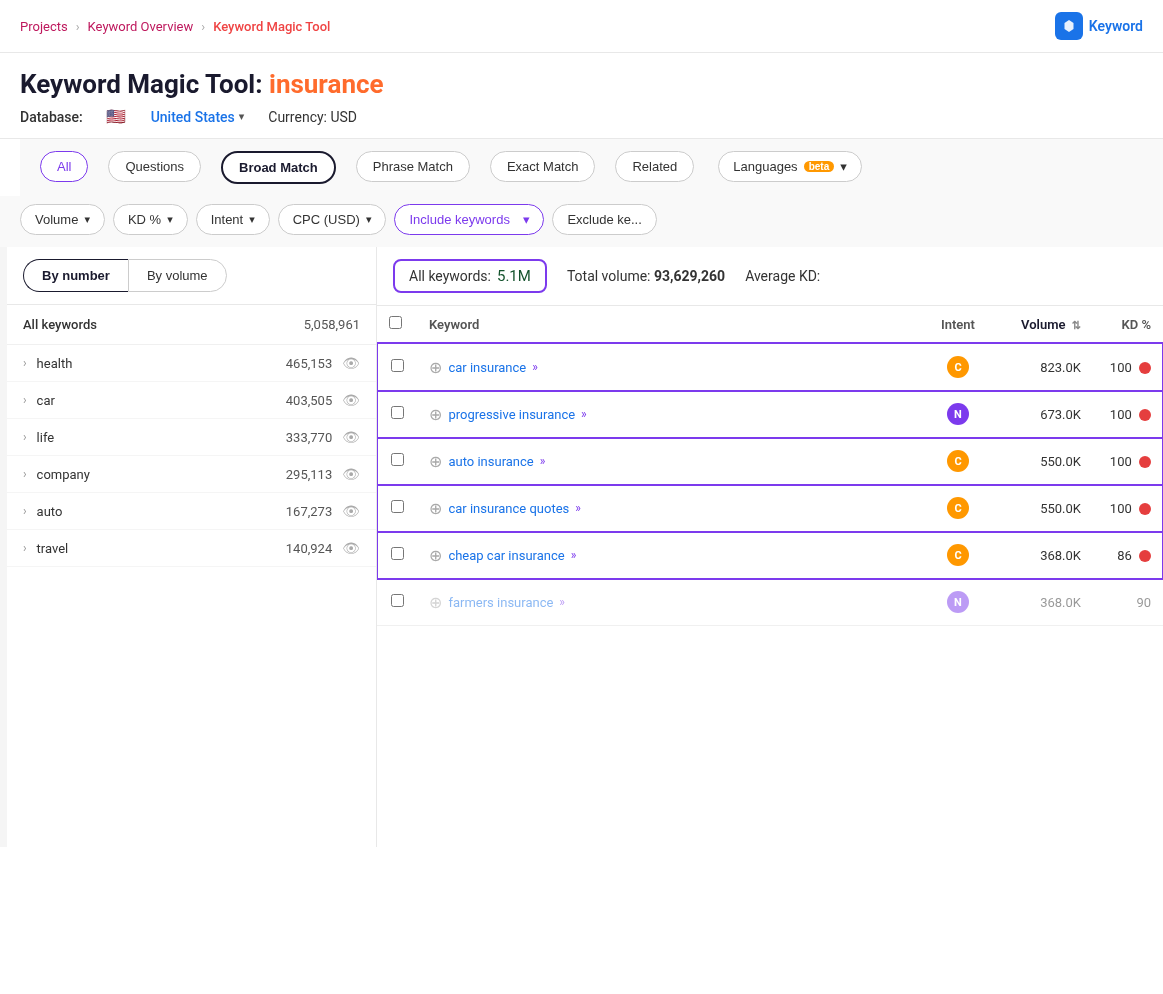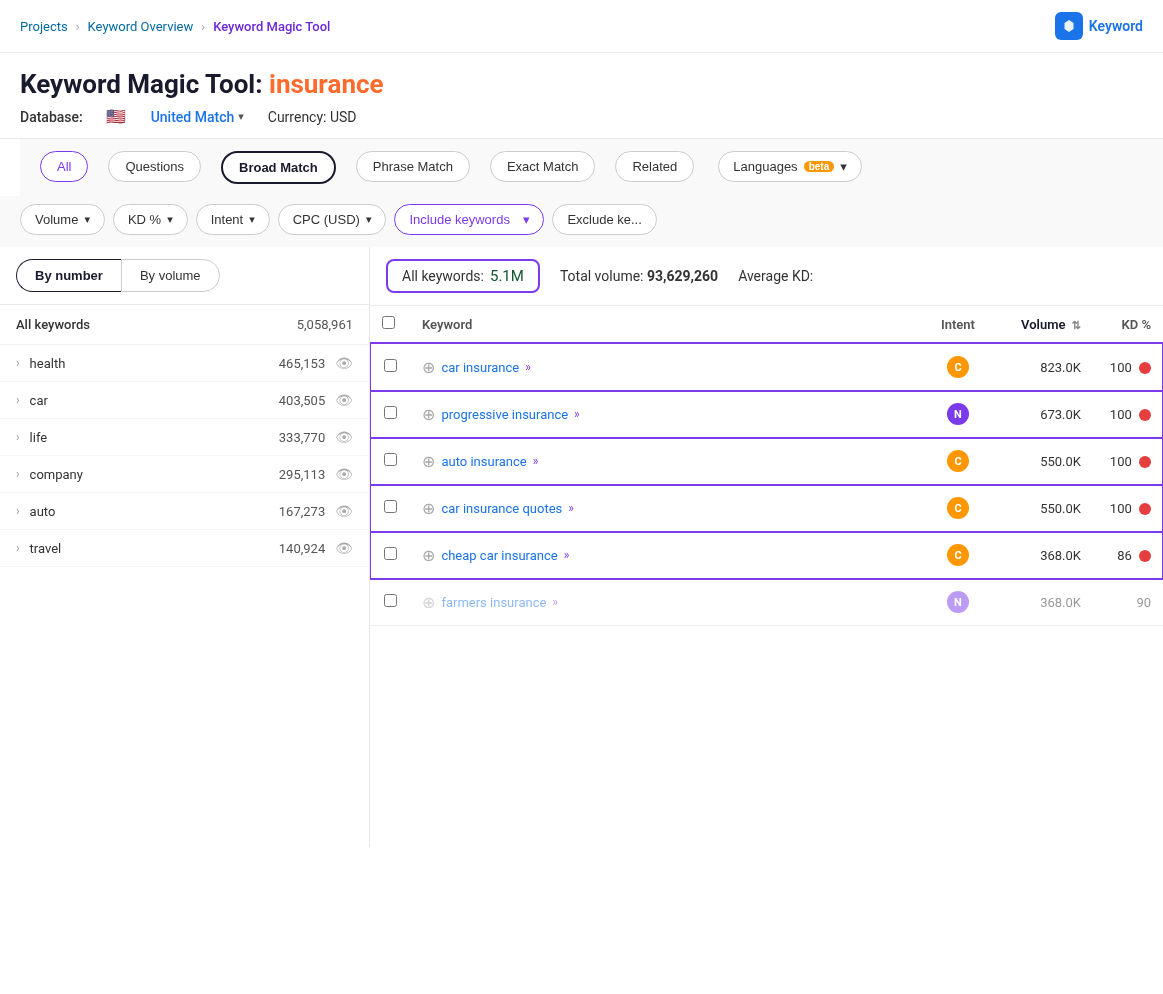--- a/index.html
+++ b/index.html
@@ -26,23 +26,23 @@
     }
     .breadcrumb {
       display: flex;
       align-items: center;
       gap: 8px;
       font-size: 13px;
       color: #444;
       flex: 1;
     }
     .breadcrumb span { color: #666; }
-    .breadcrumb a { color: #0369a1; text-decoration: none; }
+    .breadcrumb a { color: #be185d; text-decoration: none; }
     .breadcrumb .separator { color: #aaa; }
-    .breadcrumb .current { color: #6d28d9; font-weight: 500; }
+    .breadcrumb .current { color: #ef4444; font-weight: 500; }
     .top-right {
       display: flex;
       align-items: center;
       gap: 6px;
       color: #1a73e8;
       font-weight: 600;
       font-size: 14px;
     }
     .keyword-icon {
       width: 28px;
@@ -192,20 +192,21 @@
       min-height: 600px;
     }
 
     
     .sidebar {
       width: 370px;
       min-width: 370px;
       background: #fff;
       border-right: 1px solid #e8e8e8;
       padding: 0;
+      margin-left: 7px;
     }
 
     
     .sort-row {
       display: flex;
       align-items: center;
       gap: 0;
       padding: 12px 16px;
       border-bottom: 1px solid #e8e8e8;
     }
@@ -427,21 +428,21 @@
 
   <div class="page-header">
     <div class="page-title">
       <span>Keyword Magic Tool:</span>
       <span class="search-term">insurance</span>
     </div>
     <div class="page-meta">
       <span class="db-label">Database: </span>
       <span class="db-flag">🇺🇸</span>
       <span class="db-country">
-        <span>United Match</span>
+        <span>United States</span>
         <span class="chevron">▾</span>
       </span>
       <span class="currency">Currency: USD</span>
     </div>
   </div>
 
   <div class="divider"></div>
 
   <div class="tabs-row">
     <button class="tab-btn all-active">All</button>

